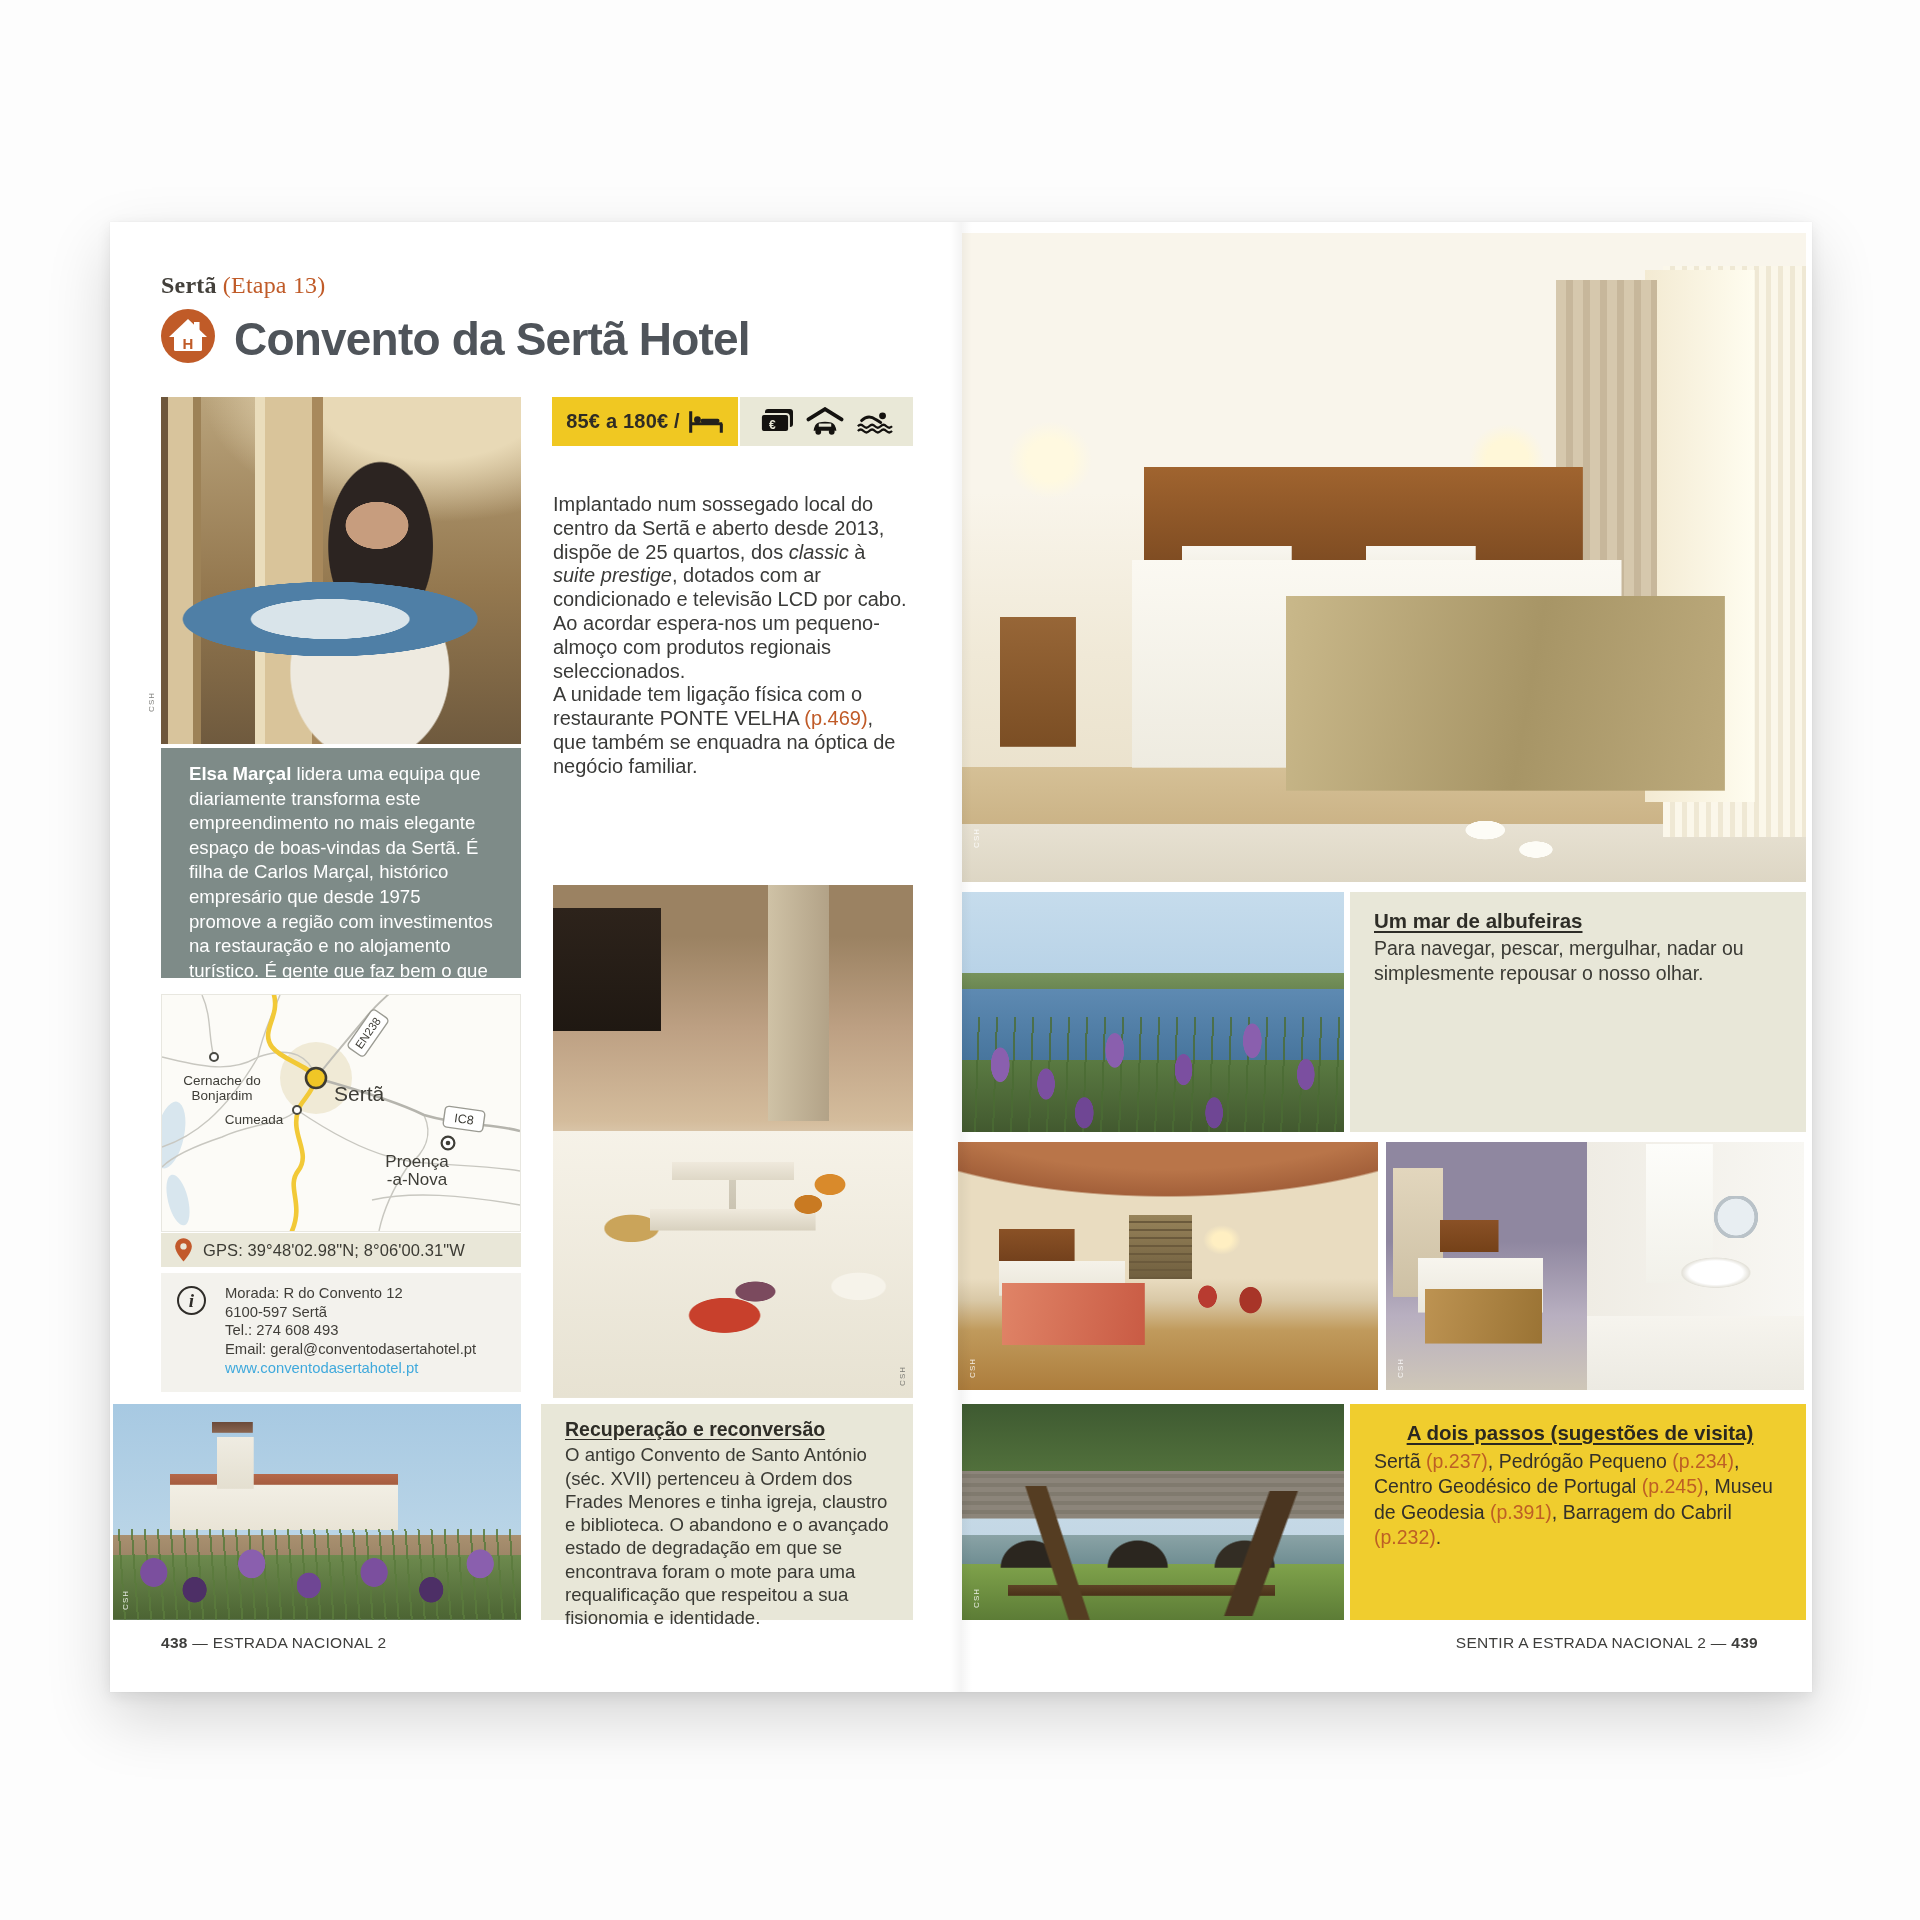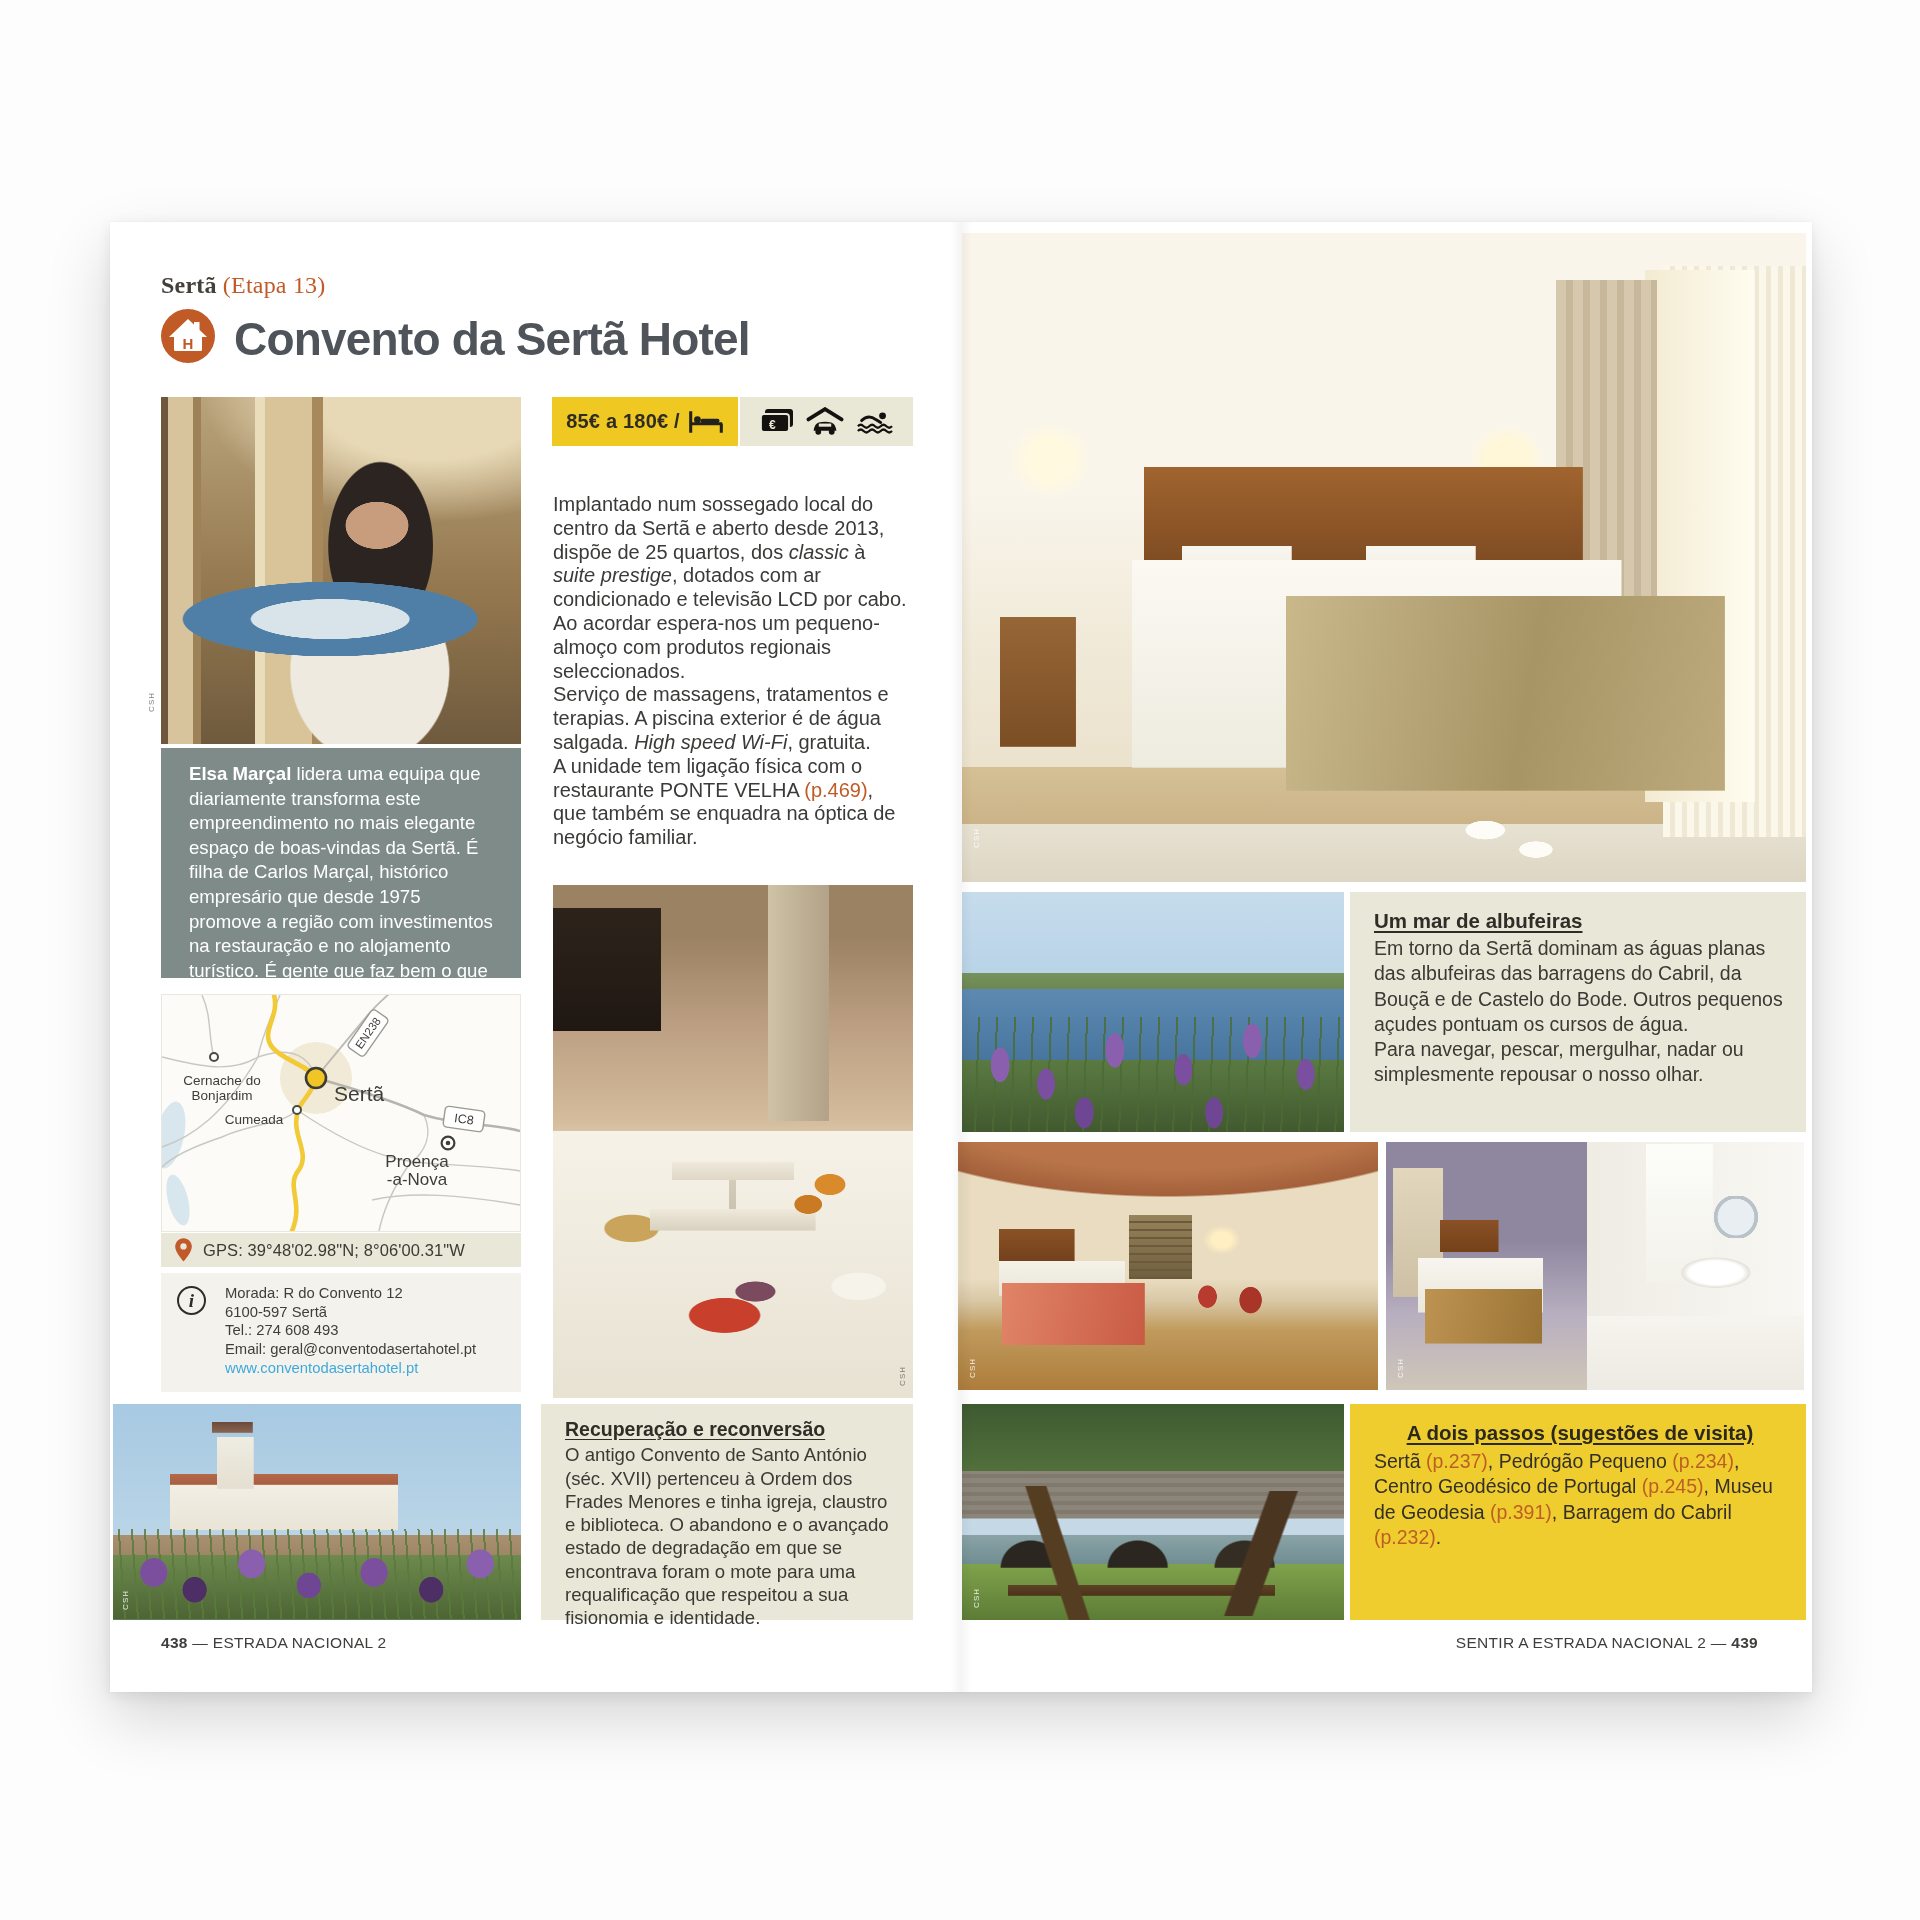--- a/index.html
+++ b/index.html
@@ -463,42 +463,40 @@
     <svg class="icon-svg" width="38" height="25" viewBox="0 0 40 24">
       <circle cx="29" cy="6" r="3.6" fill="#14120f"></circle>
       <path d="M7 11 q7 -7 15 -1 l5 3" stroke="#14120f" stroke-width="3.2" fill="none" stroke-linecap="round"></path>
       <path d="M3 17 q3 -3 6 0 t6 0 t6 0 t6 0 t6 0 t6 0" stroke="#14120f" stroke-width="2.4" fill="none"></path>
       <path d="M3 22 q3 -3 6 0 t6 0 t6 0 t6 0 t6 0 t6 0" stroke="#14120f" stroke-width="2.4" fill="none"></path>
     </svg>
   </div>
 
   <div class="abs intro">
     <p><span>Implantado num sossegado local do centro da Sertã e aberto desde 2013, dispõe de 25 quartos, dos </span><span class="it">classic</span><span> à </span><span class="it">suite prestige</span><span>, dotados com ar condicionado e televisão LCD por cabo. Ao acordar espera-nos um pequeno-almoço com produtos regionais seleccionados.</span></p>
-    <p><span>Serviço de  massagens, tratamentos e terapias. A piscina exterior é de água salgada. </span><span class="it">High speed Wi-Fi</span><span>, gratuita.</span></p>
     <p><span>A unidade tem ligação física com o restaurante PONTE VELHA </span><span class="pref">(p.469)</span><span>, que também se enquadra na óptica de negócio familiar.</span></p>
   </div>
 
   <div class="abs ph ph-breakfast">
     <span class="csh dark" style="right:6px;bottom:12px;">CSH</span>
   </div>
 
   <div class="abs recup">
     <span class="boxtitle">Recuperação e reconversão</span>
     <span>O antigo Convento de Santo António (séc. XVII) pertenceu à Ordem dos Frades Menores e tinha igreja, claustro e biblioteca. O abandono e o avançado estado de degradação em que se encontrava foram o mote para uma requalificação que respeitou a sua fisionomia e identidade.</span>
   </div>
 
   <div class="abs ph ph-bigroom">
     <span class="csh" style="left:10px;bottom:34px;">CSH</span>
   </div>
 
   <div class="abs ph ph-lake"></div>
 
   <div class="abs albuf">
     <span class="boxtitle">Um mar de albufeiras</span>
-    <p>Em torno da Sertã dominam as águas planas das albufeiras das barragens do Cabril, da Bouçã e de Castelo do Bode. Outros pequenos açudes pontuam os cursos de água.</p>
     <p>Para navegar, pescar, mergulhar, nadar ou simplesmente repousar o nosso olhar.</p>
   </div>
 
   <div class="abs ph ph-archroom">
     <span class="csh" style="left:10px;bottom:12px;">CSH</span>
   </div>
 
   <div class="abs ph ph-room2bath">
     <span class="csh" style="left:10px;bottom:12px;">CSH</span>
   </div>

